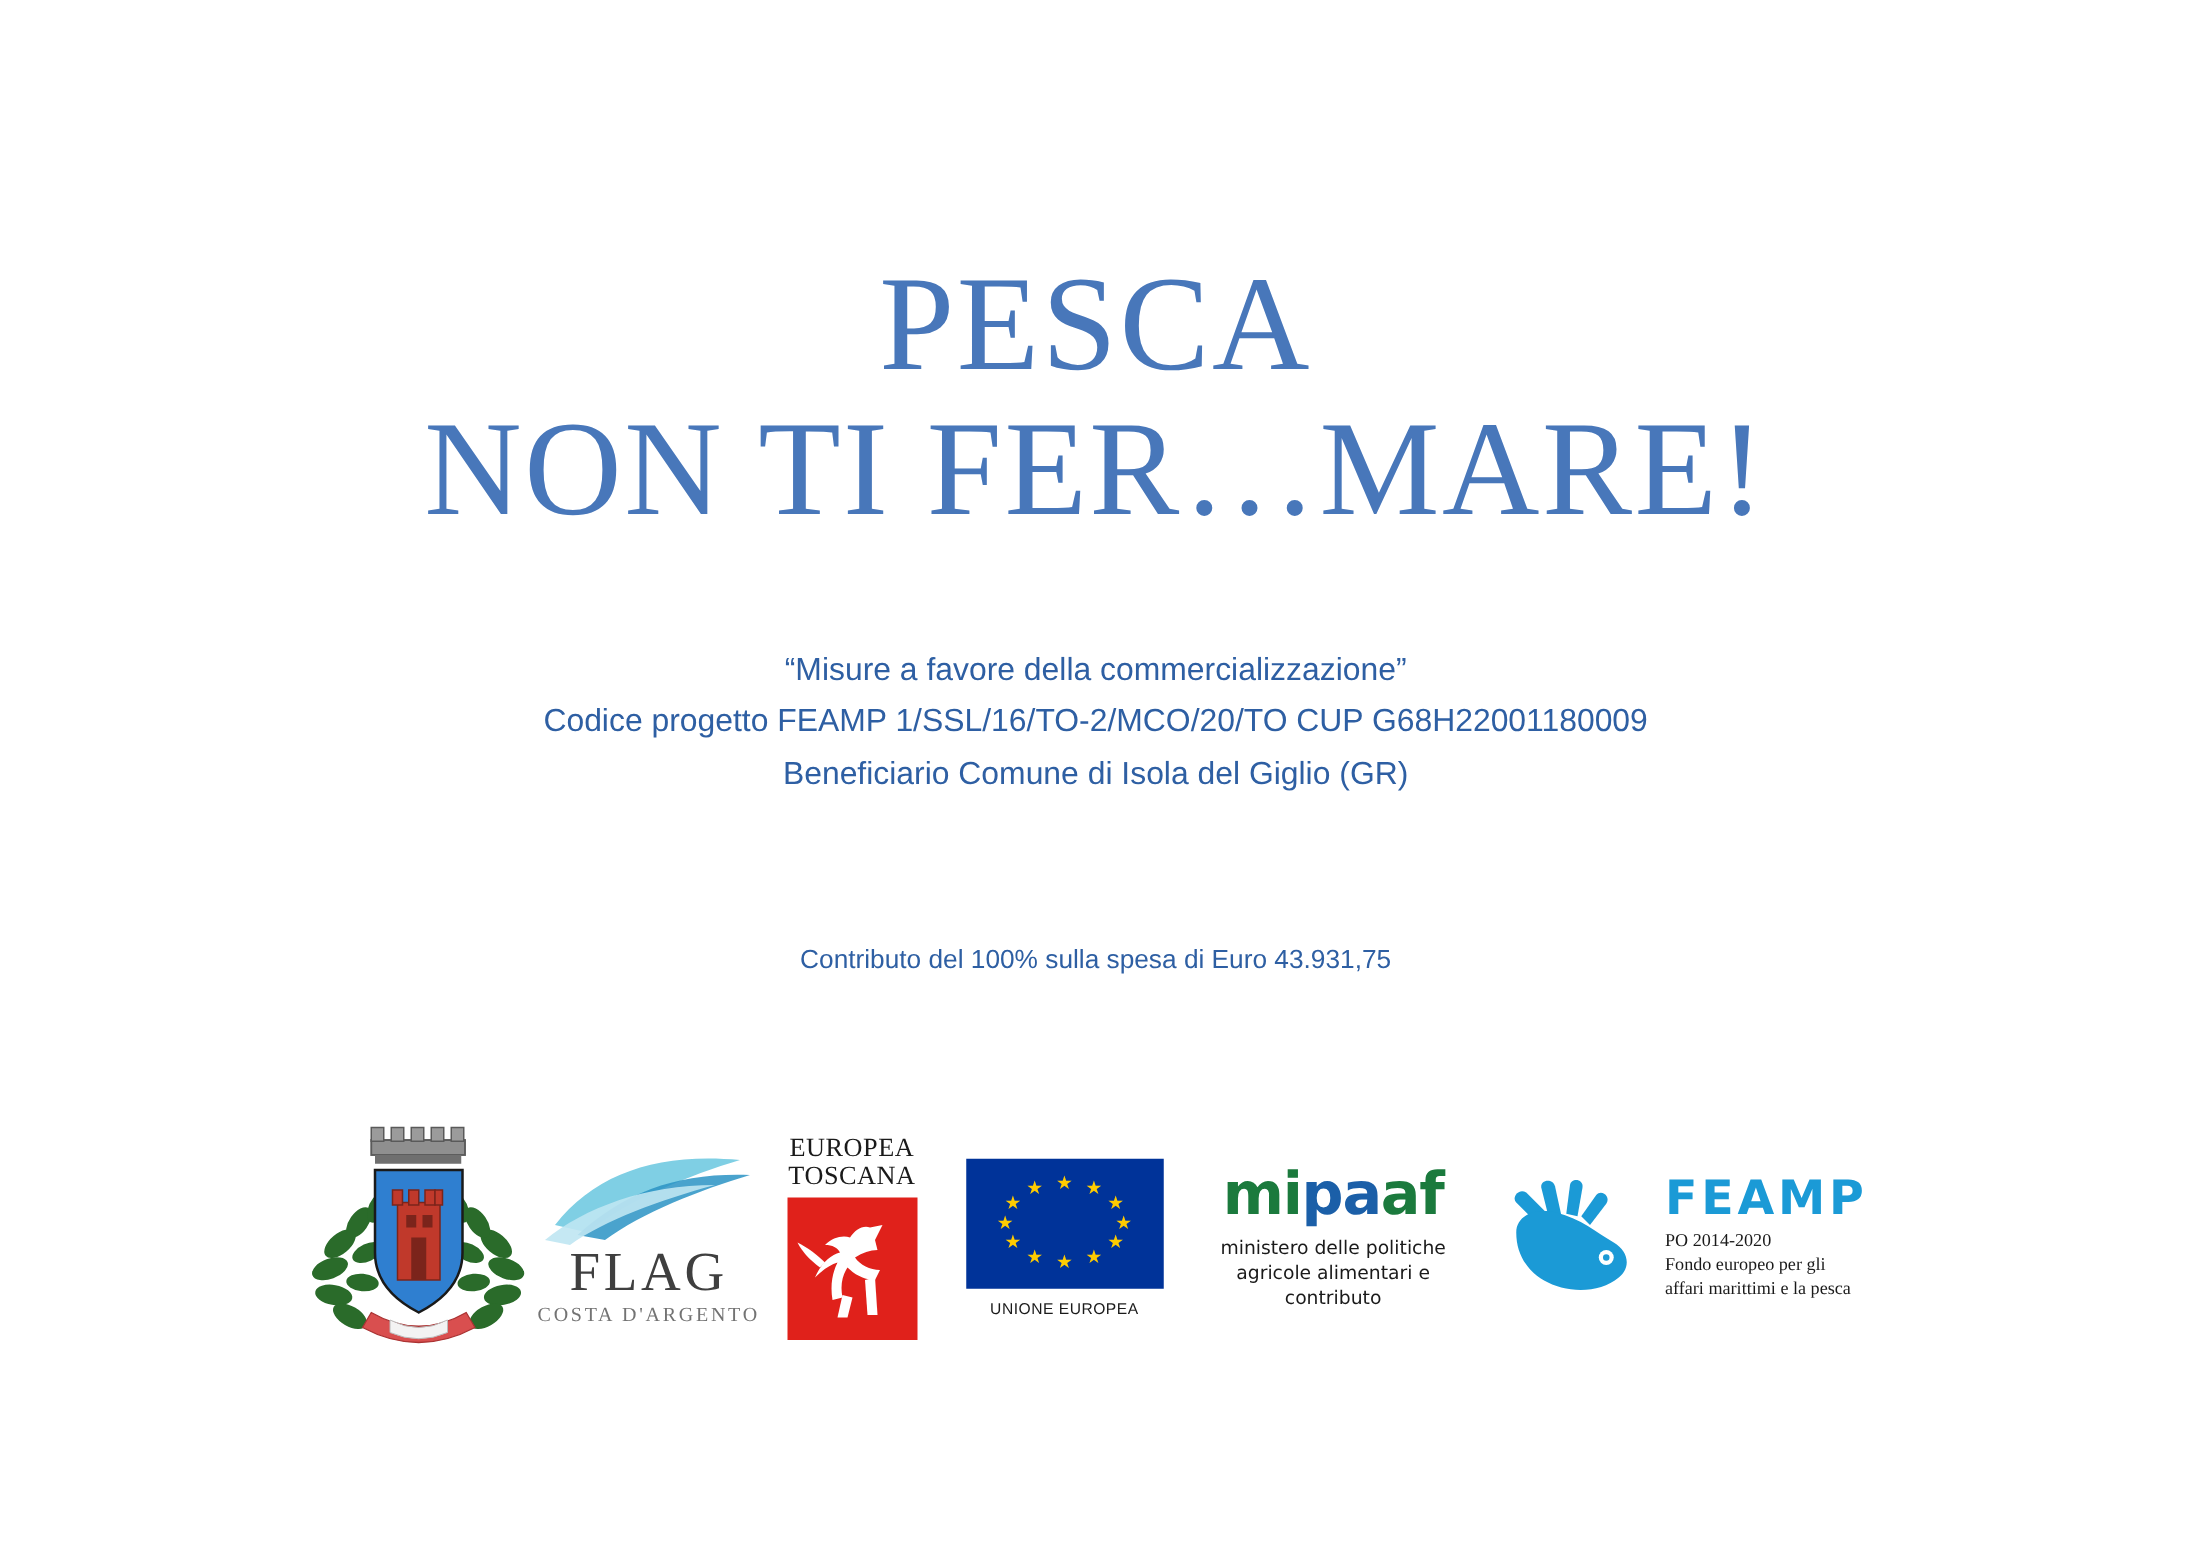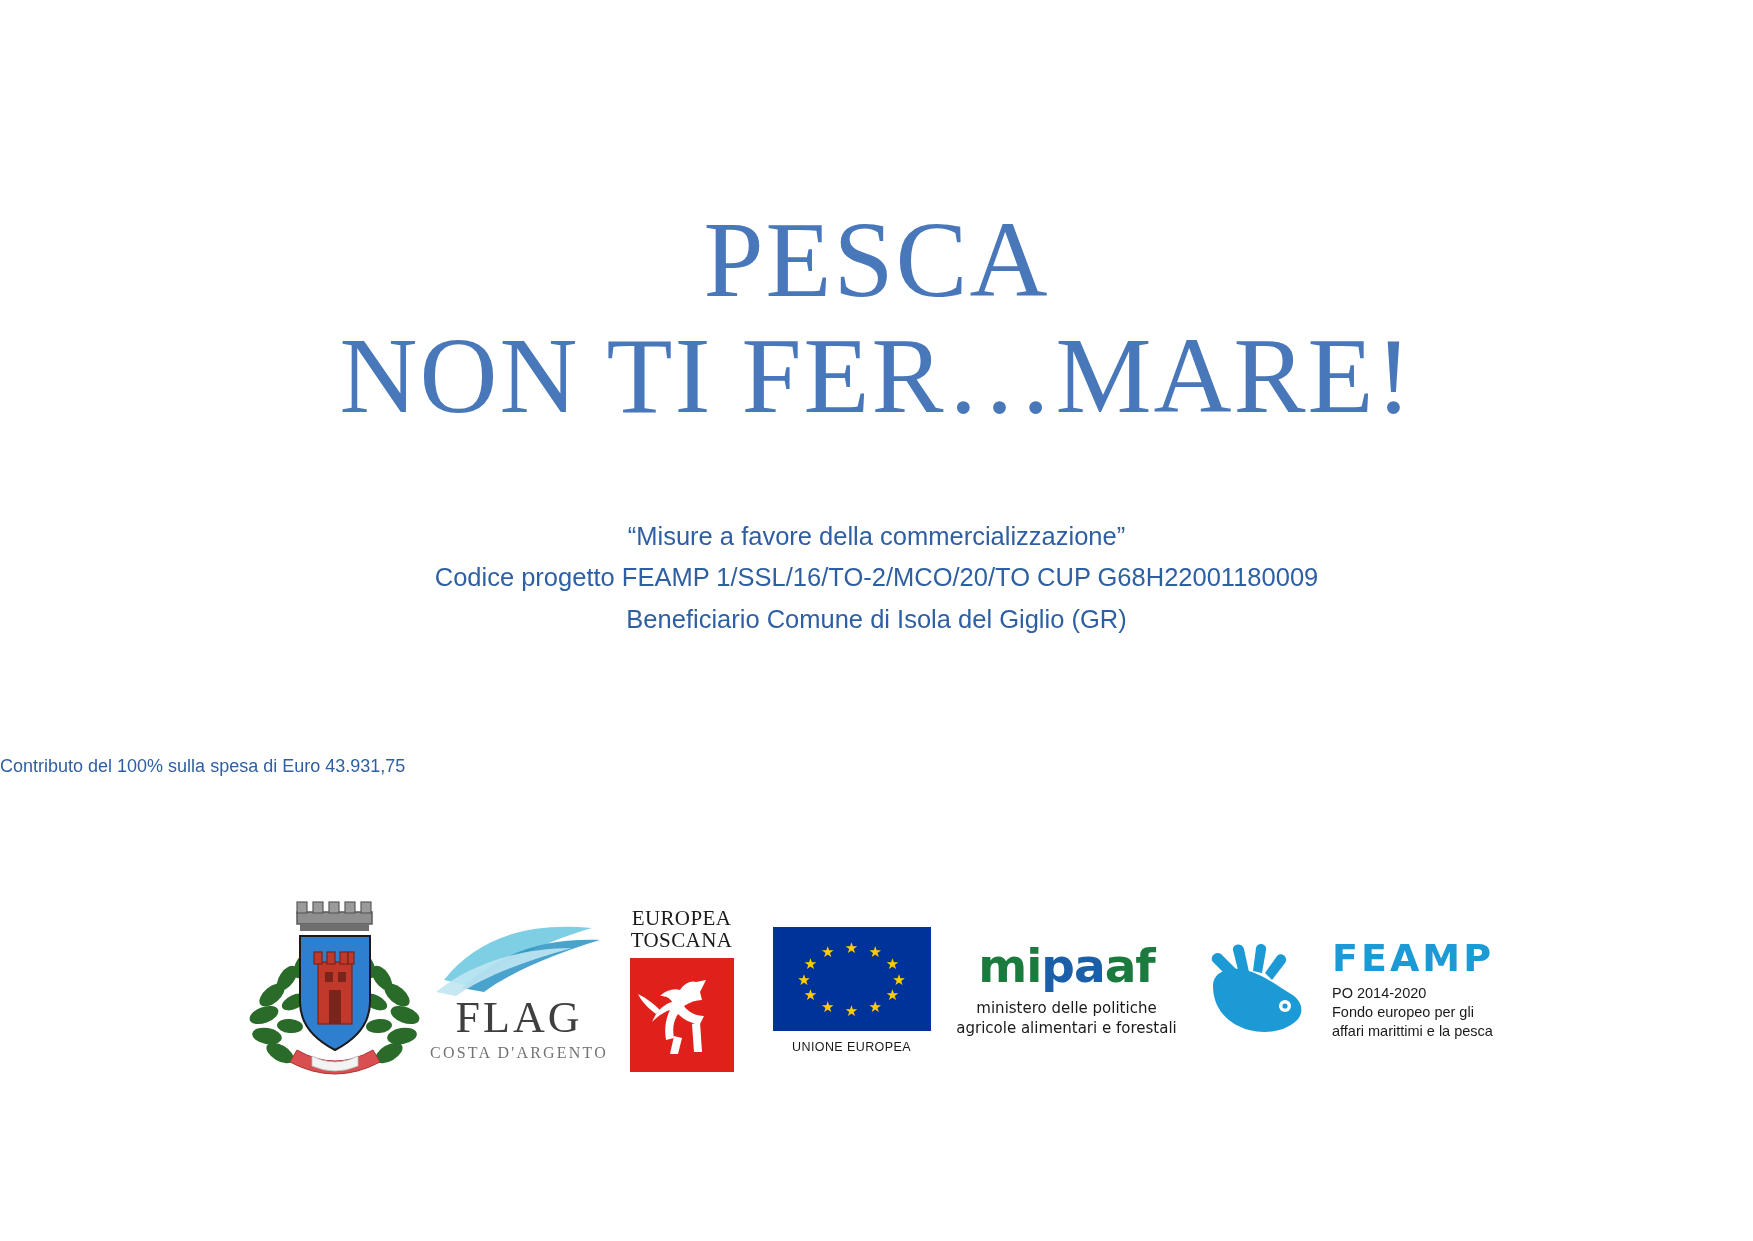--- a/index.html
+++ b/index.html
@@ -56,21 +56,22 @@
     color: #2e5fa3;
     line-height: 1.62;
   }
   .funding-block .line { display: block; }
 
   .contrib-block {
     position: absolute;
     top: 756px;
     left: 0;
     width: 1753px;
-    font-size: 18px;
+    text-align: center;
+    font-size: 21px;
     color: #2e5fa3;
   }
 
   
   .logos {
     position: absolute;
     top: 880px;
     left: 0;
     width: 1753px;
     height: 220px;
@@ -169,21 +170,21 @@
     color: #1b9ad6;
     letter-spacing: 3px;
     line-height: 1;
     font-family: "DejaVu Sans", sans-serif;
   }
   .feamp-sub {
     margin-top: 7px;
     font-size: 14.5px;
     color: #1a1a1a;
     line-height: 1.33;
-    font-family: Liberation Sans, sans-serif;
+    font-family: Liberation Serif, serif;
   }
 </style>
 </head>
 <body>
 
 <div class="page">
 
   <div class="title-block">
     <span class="title-line1">PESCA</span>
     <span class="title-line2">NON TI FER…MARE!</span>
@@ -296,21 +297,21 @@
         <span class="eu-star" style="left:24%; top:35%;">★</span>
         <span class="eu-star" style="left:35%; top:24%;">★</span>
       </div>
       <div class="eu-caption">UNIONE EUROPEA</div>
     </div>
 
     <div class="logo logo-mipaaf">
       <div class="mipaaf-word"><span>mi</span><span class="blue">pa</span><span>af</span></div>
       <div class="mipaaf-sub">
         <div>ministero delle politiche</div>
-        <div>agricole alimentari e forestali</div>
+        <div>agricole alimentari e contributo</div>
       </div>
     </div>
 
     <div class="logo logo-feamp">
       <div class="feamp-mark">
         <svg width="110" height="96" viewBox="0 0 110 96" xmlns="http://www.w3.org/2000/svg">
           <g fill="#1b9ad6">
             <path d="M14 20 C10 16 16 8 22 12 L40 30 L32 38 Z"></path>
             <path d="M34 8 C33 2 43 0 45 7 L50 30 L40 32 Z"></path>
             <path d="M57 6 C58 0 68 1 67 8 L63 31 L54 29 Z"></path>

